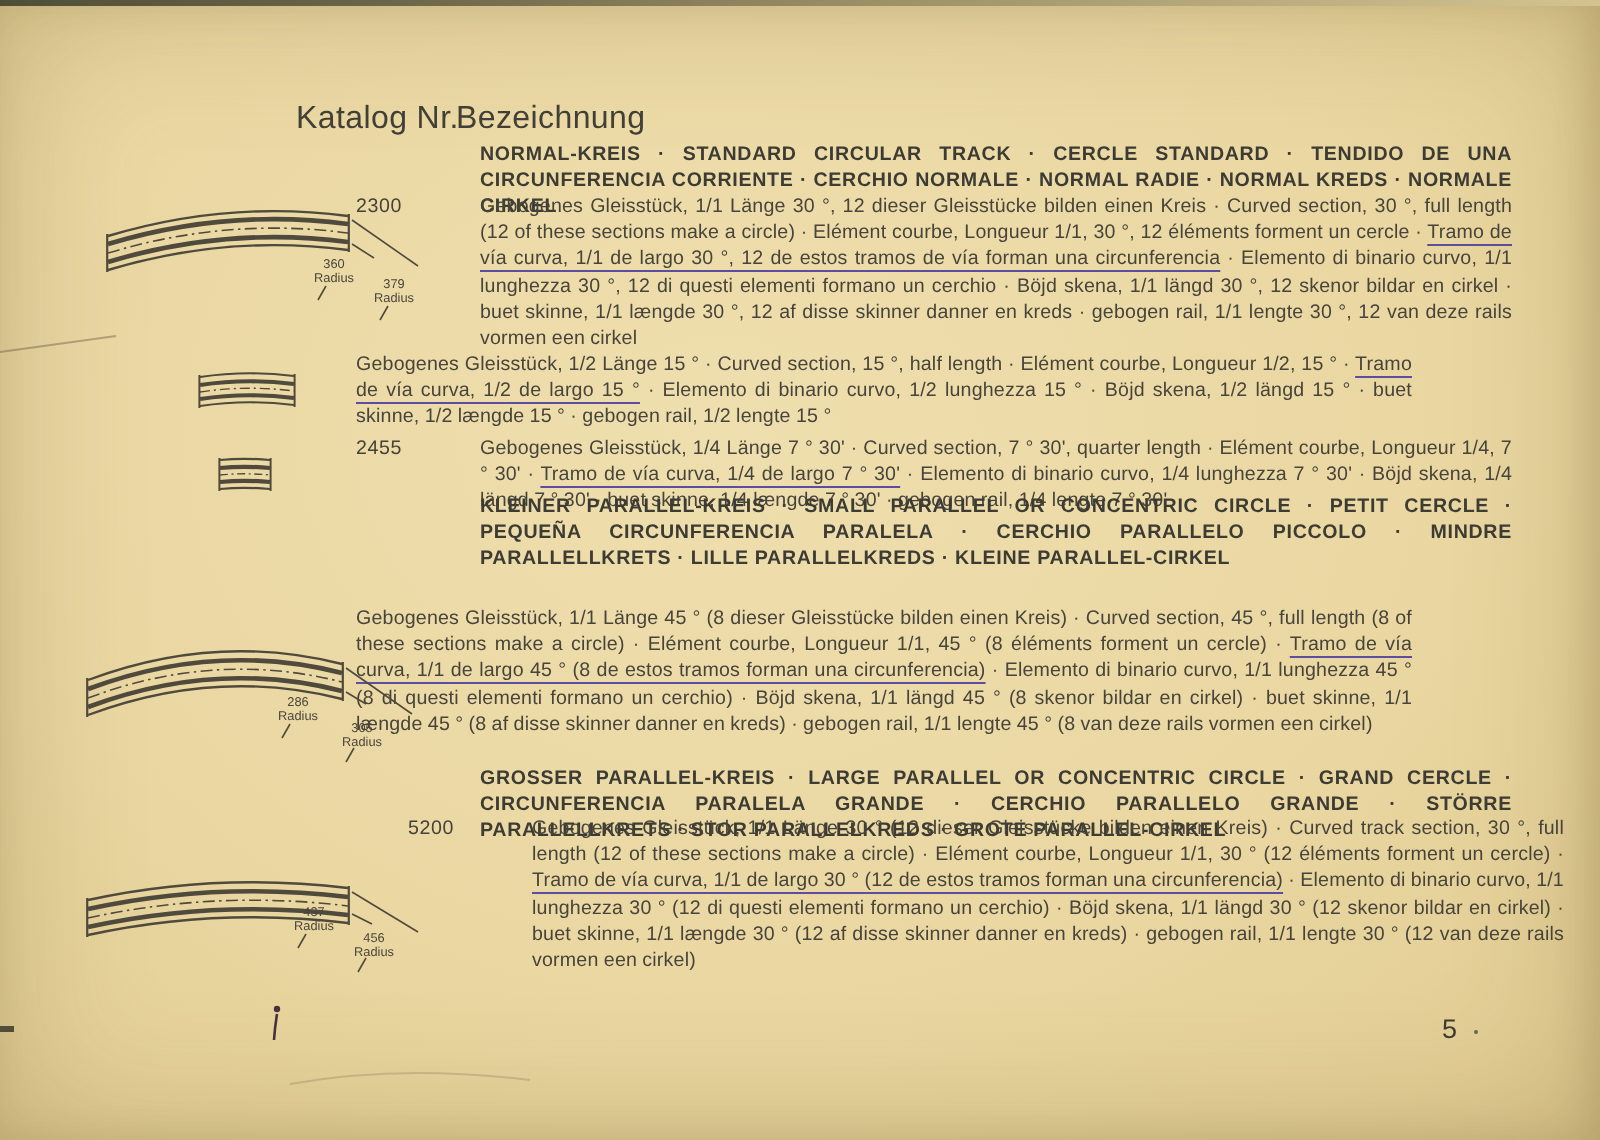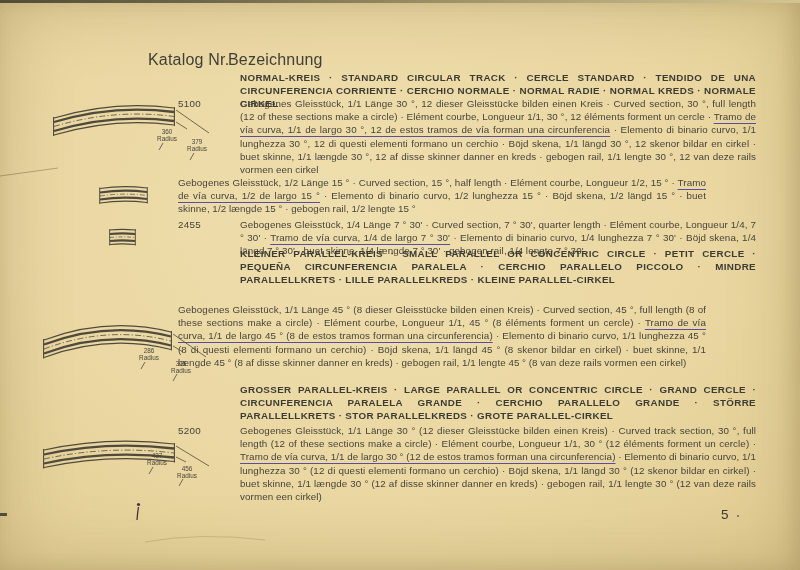--- a/index.html
+++ b/index.html
@@ -38,21 +38,21 @@
 
   <div class="hdr-label" style="left:148px;">Katalog Nr.</div>
   <div class="hdr-label" style="left:228px;">Bezeichnung</div>
 
   <div class="blk heading" style="top:71px;">
     <span class="num"></span>
     <span class="desc">NORMAL-KREIS · STANDARD CIRCULAR TRACK · CERCLE STANDARD · TENDIDO DE UNA CIRCUNFERENCIA CORRIENTE · CERCHIO NORMALE · NORMAL RADIE · NORMAL KREDS · NORMALE CIRKEL</span>
   </div>
 
   <div class="blk" style="top:97px;">
-    <span class="num">5100</span>
+    <span class="num">2300</span>
     <span class="desc"><span>Gebogenes Gleisstück, 1/1 Länge 30 °, 12 dieser Gleisstücke bilden einen Kreis · Curved section, 30 °, full length (12 of these sections make a circle) · Elément courbe, Longueur 1/1, 30 °, 12 éléments forment un cercle · </span><span class="hand-underline">Tramo de vía curva, 1/1 de largo 30 °, 12 de estos tramos de vía forman una circunferencia</span><span> · Elemento di binario curvo, 1/1 lunghezza 30 °, 12 di questi elementi formano un cerchio · Böjd skena, 1/1 längd 30 °, 12 skenor bildar en cirkel · buet skinne, 1/1 længde 30 °, 12 af disse skinner danner en kreds · gebogen rail, 1/1 lengte 30 °, 12 van deze rails vormen een cirkel</span></span>
   </div>
 
   <div class="blk" style="top:176px;">
     <span class="desc"><span>Gebogenes Gleisstück, 1/2 Länge 15 ° · Curved section, 15 °, half length · Elément courbe, Longueur 1/2, 15 ° · </span><span class="hand-underline">Tramo de vía curva, 1/2 de largo 15 °</span><span> · Elemento di binario curvo, 1/2 lunghezza 15 ° · Böjd skena, 1/2 längd 15 ° · buet skinne, 1/2 længde 15 ° · gebogen rail, 1/2 lengte 15 °</span></span>
   </div>
 
   <div class="blk" style="top:218px;">
     <span class="num">2455</span>
     <span class="desc"><span>Gebogenes Gleisstück, 1/4 Länge 7 ° 30' · Curved section, 7 ° 30', quarter length · Elément courbe, Longueur 1/4, 7 ° 30' · </span><span class="hand-underline">Tramo de vía curva, 1/4 de largo 7 ° 30'</span><span> · Elemento di binario curvo, 1/4 lunghezza 7 ° 30' · Böjd skena, 1/4 längd 7 ° 30' · buet skinne, 1/4 længde 7 ° 30' · gebogen rail, 1/4 lengte 7 ° 30'</span></span>
@@ -65,21 +65,21 @@
 
   <div class="blk" style="top:303px;">
     <span class="desc"><span>Gebogenes Gleisstück, 1/1 Länge 45 ° (8 dieser Gleisstücke bilden einen Kreis) · Curved section, 45 °, full length (8 of these sections make a circle) · Elément courbe, Longueur 1/1, 45 ° (8 éléments forment un cercle) · </span><span class="hand-underline">Tramo de vía curva, 1/1 de largo 45 ° (8 de estos tramos forman una circunferencia)</span><span> · Elemento di binario curvo, 1/1 lunghezza 45 ° (8 di questi elementi formano un cerchio) · Böjd skena, 1/1 längd 45 ° (8 skenor bildar en cirkel) · buet skinne, 1/1 længde 45 ° (8 af disse skinner danner en kreds) · gebogen rail, 1/1 lengte 45 ° (8 van deze rails vormen een cirkel)</span></span>
   </div>
 
   <div class="blk heading" style="top:383px;">
     <span class="num"></span>
     <span class="desc">GROSSER PARALLEL-KREIS · LARGE PARALLEL OR CONCENTRIC CIRCLE · GRAND CERCLE · CIRCUNFERENCIA PARALELA GRANDE · CERCHIO PARALLELO GRANDE · STÖRRE PARALLELLKRETS · STOR PARALLELKREDS · GROTE PARALLEL-CIRKEL</span>
   </div>
 
-  <div class="blk" style="top:424px;">
+  <div class="blk" style="top:408px;margin-left:26px;">
     <span class="num">5200</span>
     <span class="desc"><span>Gebogenes Gleisstück, 1/1 Länge 30 ° (12 dieser Gleisstücke bilden einen Kreis) · Curved track section, 30 °, full length (12 of these sections make a circle) · Elément courbe, Longueur 1/1, 30 ° (12 éléments forment un cercle) · </span><span class="hand-underline">Tramo de vía curva, 1/1 de largo 30 ° (12 de estos tramos forman una circunferencia)</span><span> · Elemento di binario curvo, 1/1 lunghezza 30 ° (12 di questi elementi formano un cerchio) · Böjd skena, 1/1 längd 30 ° (12 skenor bildar en cirkel) · buet skinne, 1/1 længde 30 ° (12 af disse skinner danner en kreds) · gebogen rail, 1/1 lengte 30 ° (12 van deze rails vormen een cirkel)</span></span>
   </div>
 
   <svg class="illus" style="left:46px;top:92px;" width="170" height="70" viewBox="0 0 170 70">
     <path d="M8,26 Q68,8 128,16" stroke-width="1.2"></path>
     <path d="M8,30 Q68,12 128,20" stroke-width="2.3"></path>
     <path d="M8,34.5 Q68,16.5 128,24.5" stroke-width="0.8" stroke-dasharray="6 2.2 1.2 2.2"></path>
     <path d="M8,39 Q68,21 128,29" stroke-width="2.3"></path>
     <path d="M8,43 Q68,25 128,33" stroke-width="1.2"></path>

